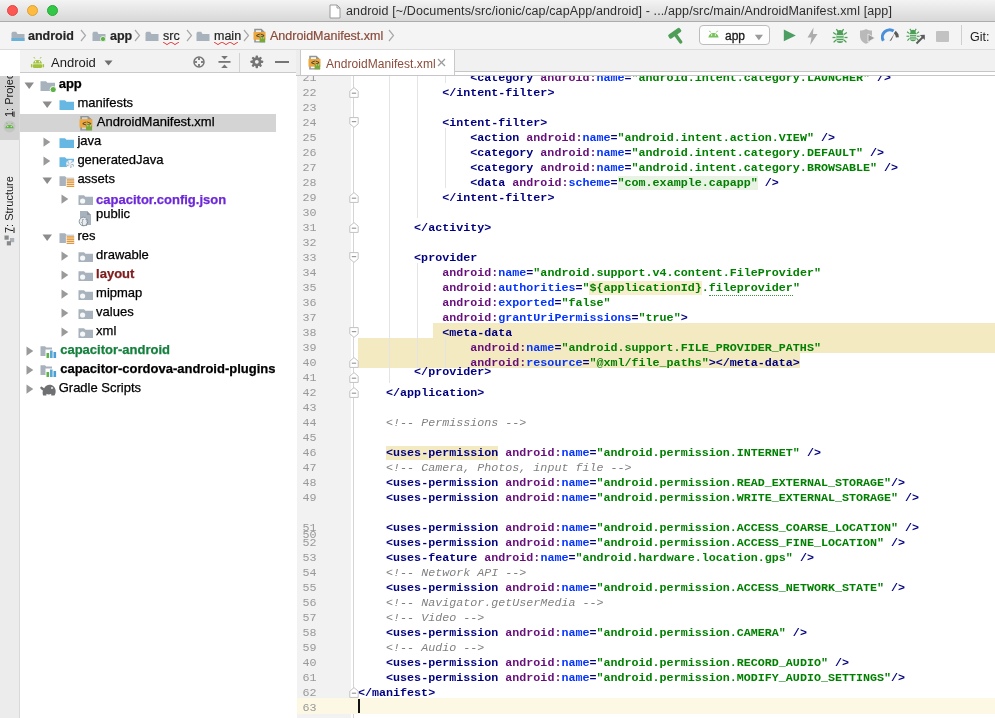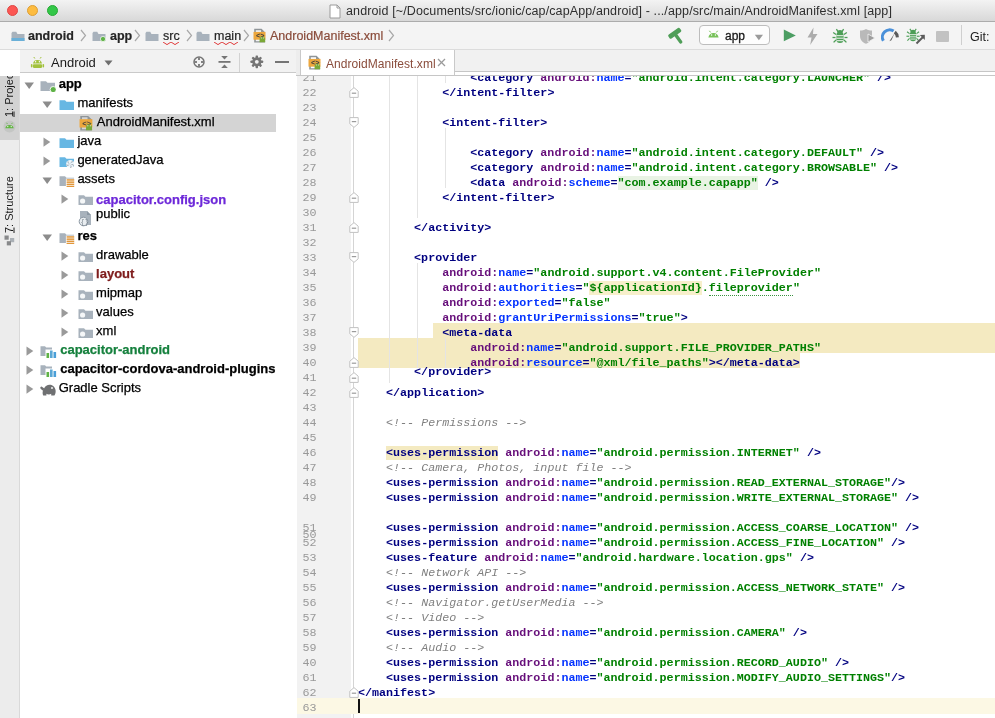--- a/index.html
+++ b/index.html
@@ -105,20 +105,21 @@
 <div class="nrow" style="top:623.4px">58</div>
 <div class="nrow" style="top:638.4px">59</div>
 <div class="nrow" style="top:653.4px">40</div>
 <div class="nrow" style="top:668.4px">61</div>
 <div class="nrow" style="top:683.4px">62</div>
 <div class="nrow" style="top:698.4px">63</div>
 <div class="crow" style="top:68.4px">                <span class="t">&lt;category</span> <span class="n">android:</span><span class="a">name</span><span class="t">=</span><span class="v">"android.intent.category.LAUNCHER"</span> <span class="t">/&gt;</span></div>
 <div class="crow" style="top:83.4px">            <span class="t">&lt;/intent-filter&gt;</span></div>
 <div class="crow" style="top:98.4px"></div>
 <div class="crow" style="top:113.4px">            <span class="t">&lt;intent-filter&gt;</span></div>
+<div class="crow" style="top:128.4px">                <span class="t">&lt;action</span> <span class="n">android:</span><span class="a">name</span><span class="t">=</span><span class="v">"android.intent.action.VIEW"</span> <span class="t">/&gt;</span></div>
 <div class="crow" style="top:143.4px">                <span class="t">&lt;category</span> <span class="n">android:</span><span class="a">name</span><span class="t">=</span><span class="v">"android.intent.category.DEFAULT"</span> <span class="t">/&gt;</span></div>
 <div class="crow" style="top:158.4px">                <span class="t">&lt;category</span> <span class="n">android:</span><span class="a">name</span><span class="t">=</span><span class="v">"android.intent.category.BROWSABLE"</span> <span class="t">/&gt;</span></div>
 <div class="crow" style="top:173.4px">                <span class="t">&lt;data</span> <span class="n">android:</span><span class="a">scheme</span><span class="t">=</span><span class="v gbg">"com.example.capapp"</span> <span class="t">/&gt;</span></div>
 <div class="crow" style="top:188.4px">            <span class="t">&lt;/intent-filter&gt;</span></div>
 <div class="crow" style="top:203.4px"></div>
 <div class="crow" style="top:218.4px">        <span class="t">&lt;/activity&gt;</span></div>
 <div class="crow" style="top:233.4px"></div>
 <div class="crow" style="top:248.4px">        <span class="t">&lt;provider</span></div>
 <div class="crow" style="top:263.4px">            <span class="n">android:</span><span class="a">name</span><span class="t">=</span><span class="v">"android.support.v4.content.FileProvider"</span></div>
 <div class="crow" style="top:278.4px">            <span class="n">android:</span><span class="a">authorities</span><span class="t">=</span><span class="v">"</span><span class="v ybg">${applicationId}</span><span class="v">.</span><span class="v sq">fileprovider</span><span class="v">"</span></div>
@@ -284,21 +285,21 @@
     <g transform="translate(6.9,4.6)">
       <rect x="0" y="0" width="9" height="9.4" fill="#fdfdfd"></rect>
       <g fill="#e2973a">
         <rect x="0.7" y="0.6" width="7.6" height="1.5"></rect>
         <rect x="0.7" y="2.8" width="7.6" height="1.5"></rect>
         <rect x="0.7" y="5.0" width="7.6" height="1.5"></rect>
         <rect x="0.7" y="7.2" width="7.6" height="1.5"></rect>
       </g>
     </g>
   </svg>
-<div class="tlabel" style="left:77.4px;top:228.0px;font-weight:bold;color:#000000">res</div>
+<div class="tlabel" style="left:77.4px;top:228.0px;font-weight:normal;color:#000000">res</div>
 <svg class="abs" style="left:61.0px;top:251.0px" width="8" height="11">
     <polygon points="0.5,0.5 7.3,5 0.5,9.8" fill="#9a9a9a"></polygon>
   </svg>
 <svg class="abs" style="left:77.5px;top:250.0px" width="16" height="13">
     <path d="M0.5,2.2 L6,2.2 L7.5,3.8 L15,3.8 L15,12 L0.5,12 Z" fill="#a8b2bc"></path>
     <circle cx="4.6" cy="8" r="2.6" fill="#f5f7f8"></circle>
   </svg>
 <div class="tlabel" style="left:96.1px;top:247.0px;font-weight:normal;color:#000000">drawable</div>
 <svg class="abs" style="left:61.0px;top:270.0px" width="8" height="11">
     <polygon points="0.5,0.5 7.3,5 0.5,9.8" fill="#9a9a9a"></polygon>

